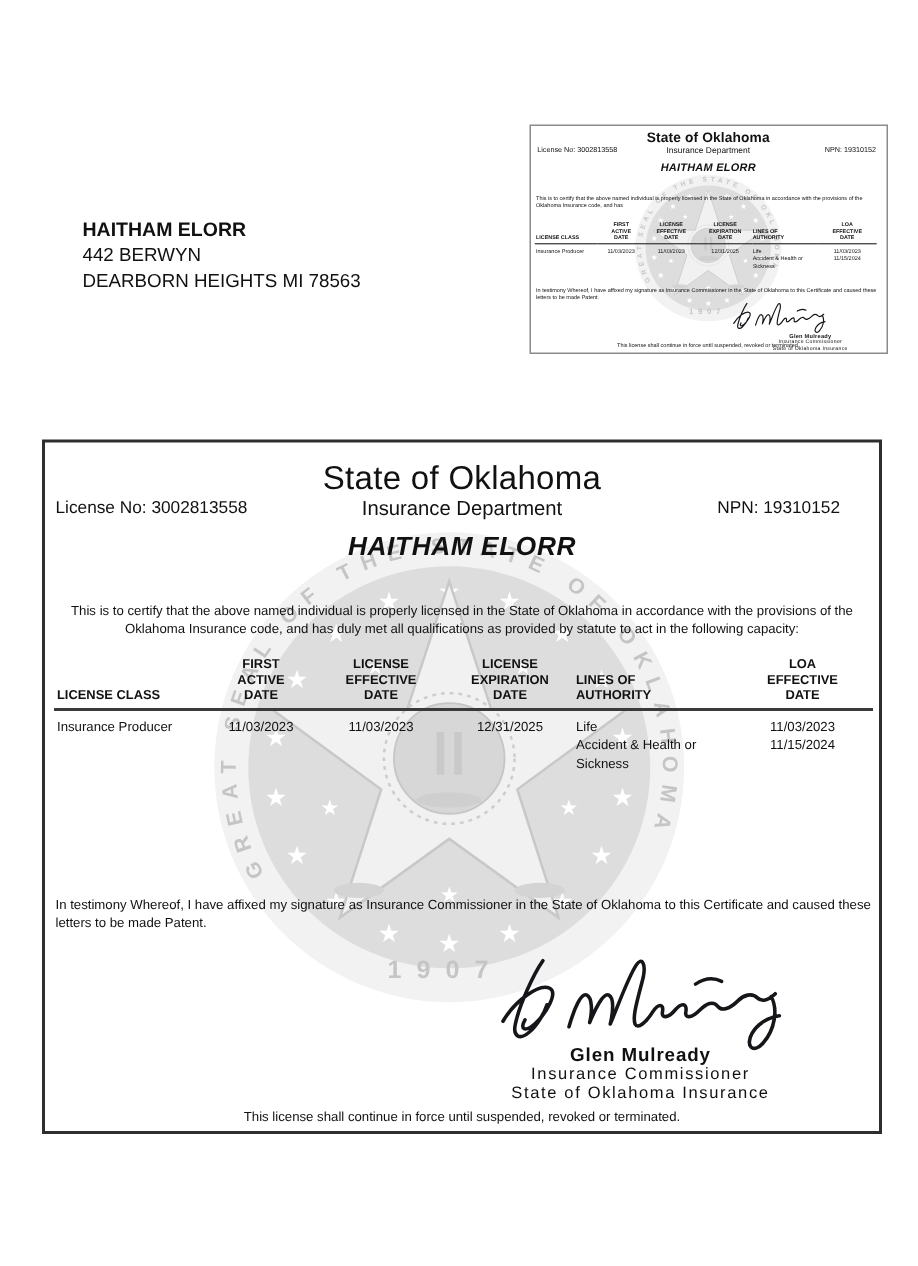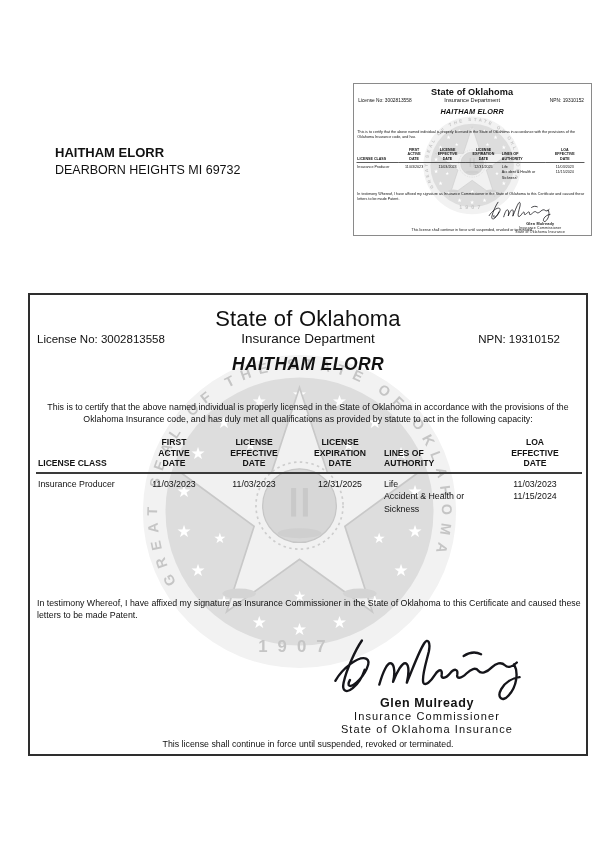--- a/index.html
+++ b/index.html
@@ -138,21 +138,22 @@
         <path d="M148 27 C154 23 161 22 167 25"></path>
       </g>
     </symbol>
   </defs>
 </svg>
 
 <div class="page">
 
   <div class="address">
     <div class="addr-name">HAITHAM ELORR</div>
-    <div>DEARBORN HEIGHTS MI 69732</div>
+    <div>442 BERWYN</div>
+    <div>DEARBORN HEIGHTS MI 78563</div>
   </div>
 
   <div class="card">
     <div class="card-inner">
       <svg class="seal-wm" width="250" height="250" viewBox="0 0 400 400">
           <use href="#sealSym"></use>
         </svg>
       <div class="c-title" style="font-weight:bold;">State of Oklahoma</div>
       <div class="c-row">
         <span class="c-lic">License No: 3002813558</span>

